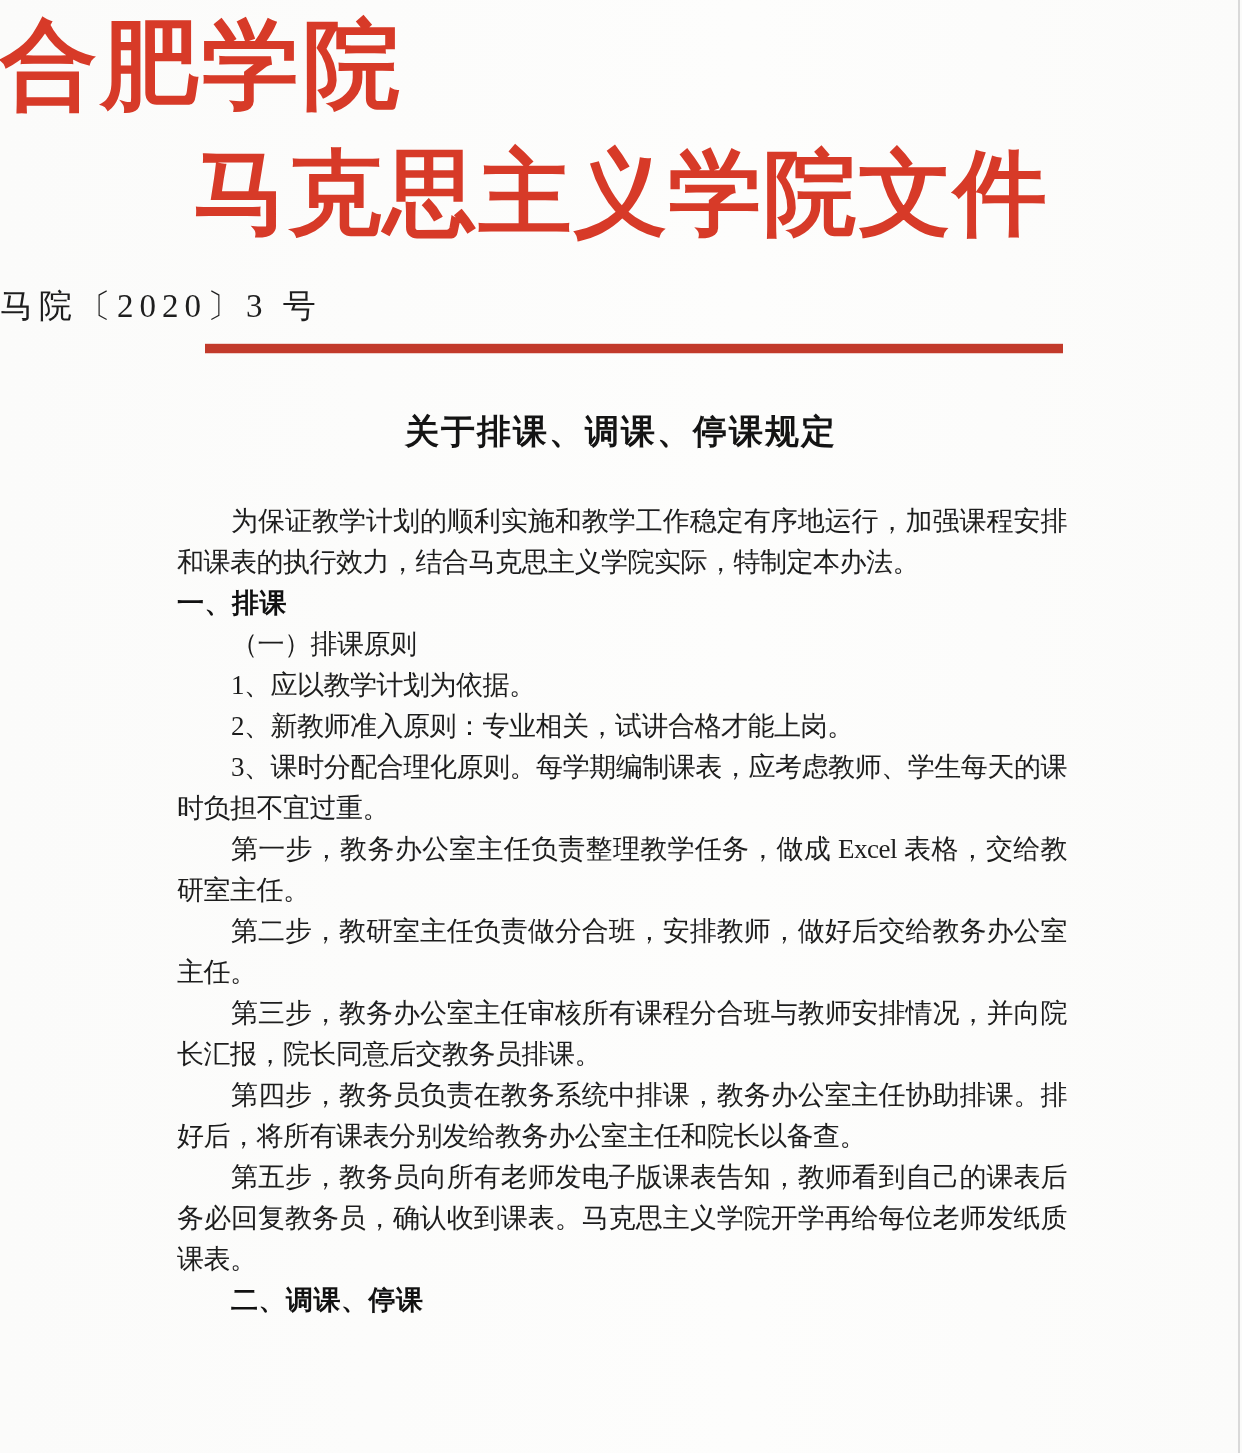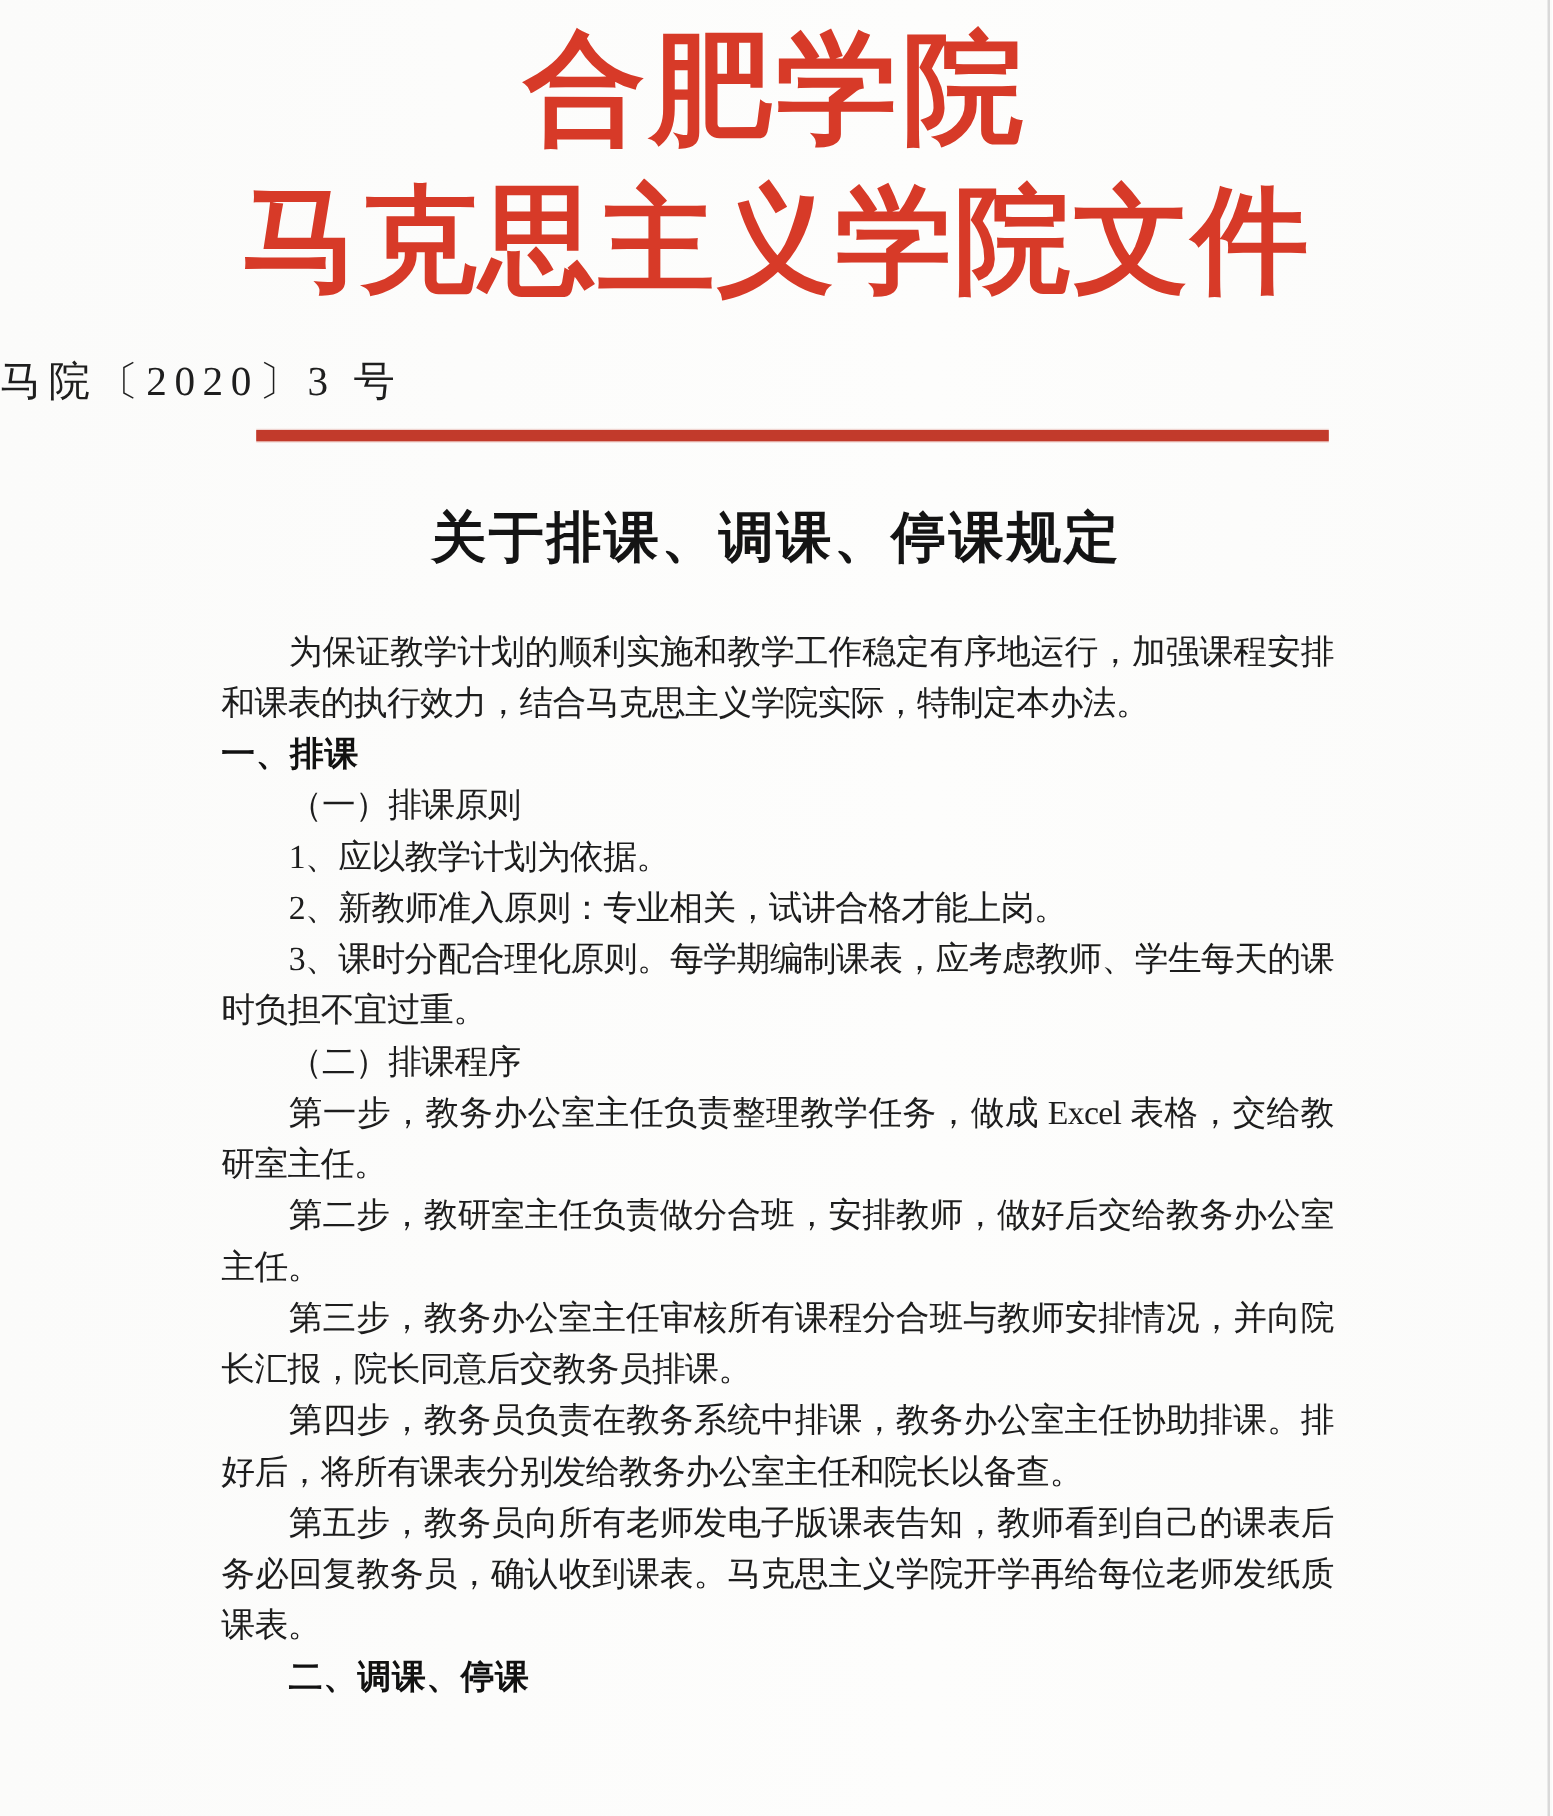--- a/index.html
+++ b/index.html
@@ -18,26 +18,27 @@
   
   .scan-edge {
     position:absolute; top:0; right:2px;
     width:2px; height:100%;
     background:#d9d9d9;
   }
 
   .letterhead { padding-top:20px; }
 
   .org-line-1 {
-    text-align:center;
+    text-align:left;
     font-size:97px;
     line-height:104px;
     font-weight:bold;
     letter-spacing:4px;
     color:#d73a28;
+    font-family:Liberation Mono, monospace;
   }
 
   .org-line-2 {
     margin-top:20px;
     text-align:center;
     font-size:93px;
     line-height:100px;
     font-weight:bold;
     letter-spacing:2px;
     color:#d73a28;
@@ -59,21 +60,21 @@
     height:9px;
     background:#c23a2b;
     box-shadow:0 1px 0 rgba(194,58,43,0.25), 0 -1px 0 rgba(194,58,43,0.2);
   }
 
   .doc-title {
     margin:58px 0 0 0;
     text-align:center;
     font-family:"Liberation Sans","DejaVu Sans",sans-serif;
     font-weight:bold;
-    font-size:44px;
+    font-size:34px;
     line-height:40px;
     letter-spacing:2px;
     color:#141414;
   }
 
   .doc-body {
     margin:50px 0 0 177px;
     width:890px;
     font-size:27px;
     line-height:41px;
@@ -112,21 +113,20 @@
 
   <h1 class="doc-title">关于排课、调课、停课规定</h1>
 
   <div class="doc-body">
     <p>为保证教学计划的顺利实施和教学工作稳定有序地运行，加强课程安排和课表的执行效力，结合马克思主义学院实际，特制定本办法。</p>
     <p class="heading flush">一、排课</p>
     <p>（一）排课原则</p>
     <p>1、应以教学计划为依据。</p>
     <p>2、新教师准入原则：专业相关，试讲合格才能上岗。</p>
     <p>3、课时分配合理化原则。每学期编制课表，应考虑教师、学生每天的课时负担不宜过重。</p>
-    <p>（二）排课程序</p>
     <p>第一步，教务办公室主任负责整理教学任务，做成 Excel 表格，交给教研室主任。</p>
     <p>第二步，教研室主任负责做分合班，安排教师，做好后交给教务办公室主任。</p>
     <p>第三步，教务办公室主任审核所有课程分合班与教师安排情况，并向院长汇报，院长同意后交教务员排课。</p>
     <p>第四步，教务员负责在教务系统中排课，教务办公室主任协助排课。排好后，将所有课表分别发给教务办公室主任和院长以备查。</p>
     <p>第五步，教务员向所有老师发电子版课表告知，教师看到自己的课表后务必回复教务员，确认收到课表。马克思主义学院开学再给每位老师发纸质课表。</p>
     <p class="heading">二、调课、停课</p>
 
   </div>
 
   <div class="scan-edge"></div>

